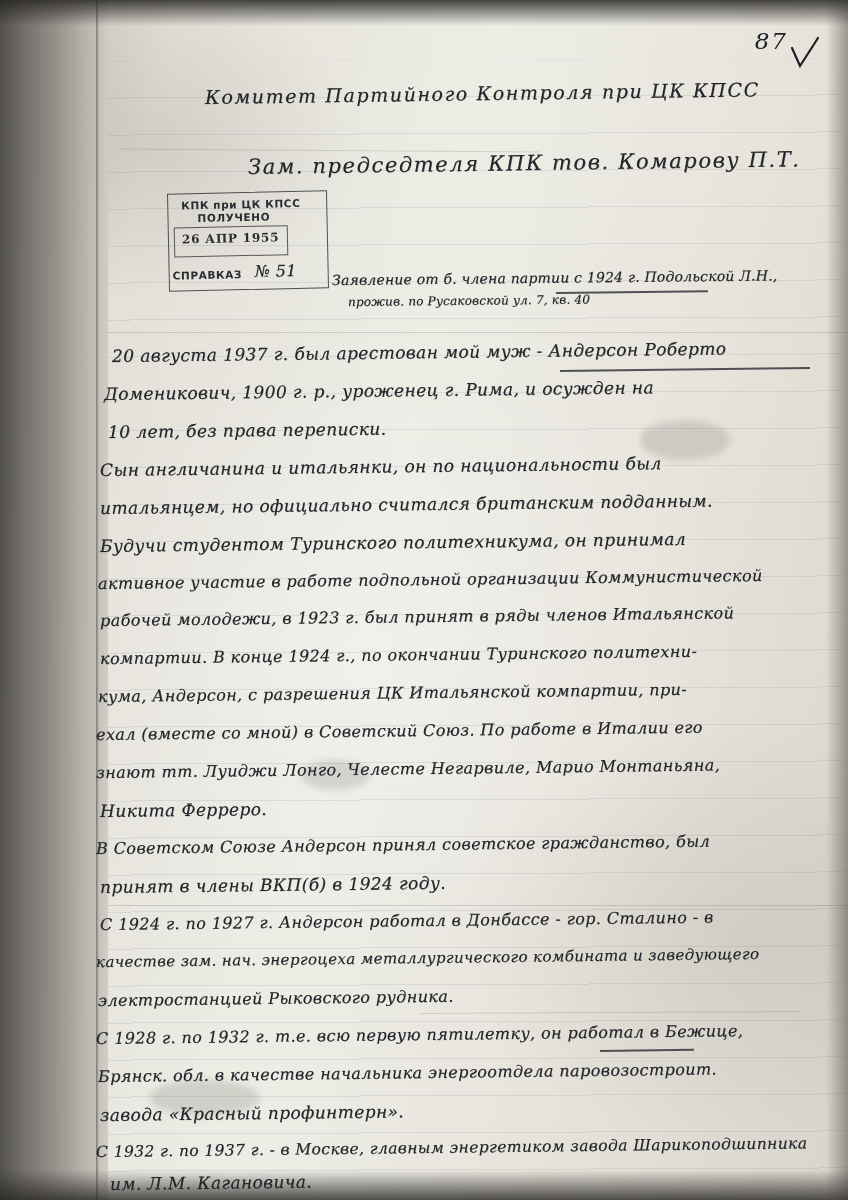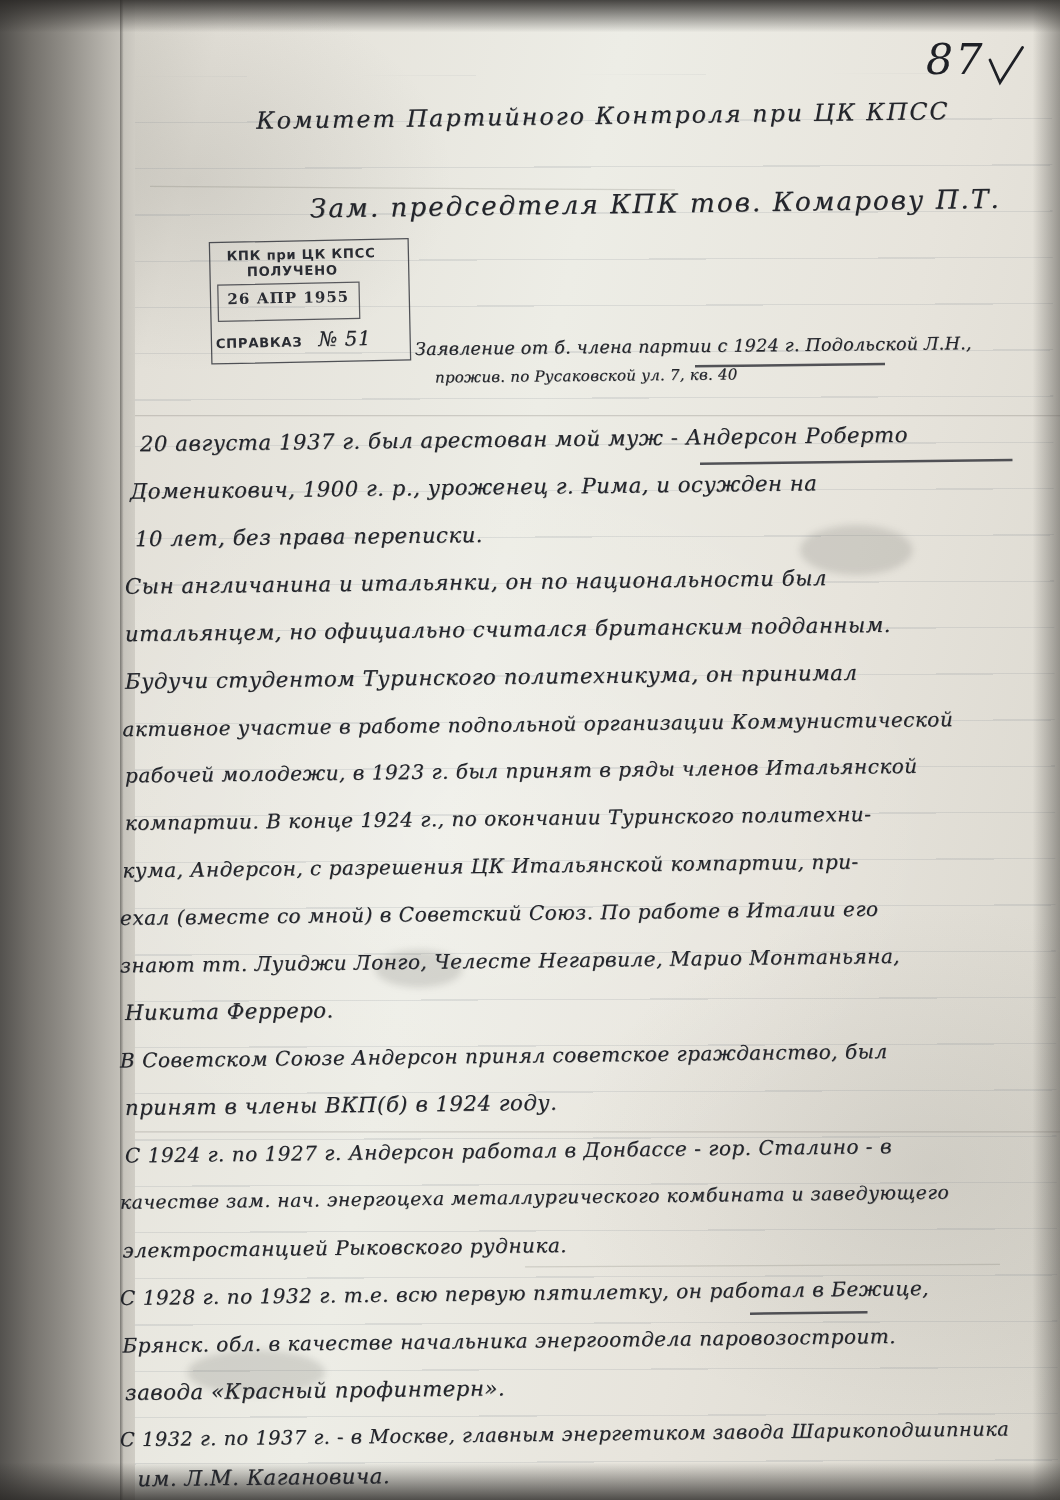--- a/index.html
+++ b/index.html
@@ -96,21 +96,21 @@
     font-size: 12.5px;
     letter-spacing: 0.2px;
     transform: rotate(-0.6deg);
     transform-origin: left center;
   }
   .pageno {
     position: absolute;
     right: 60px; top: 28px;
     font-family: "DejaVu Serif", serif;
     font-style: italic;
-    font-size: 34px;
+    font-size: 23px;
     color: #1e2026;
     letter-spacing: 2px;
   }
   .checkmark {
     position: absolute;
     right: 28px; top: 36px;
     width: 30px; height: 34px;
   }
   
   .stamp {

